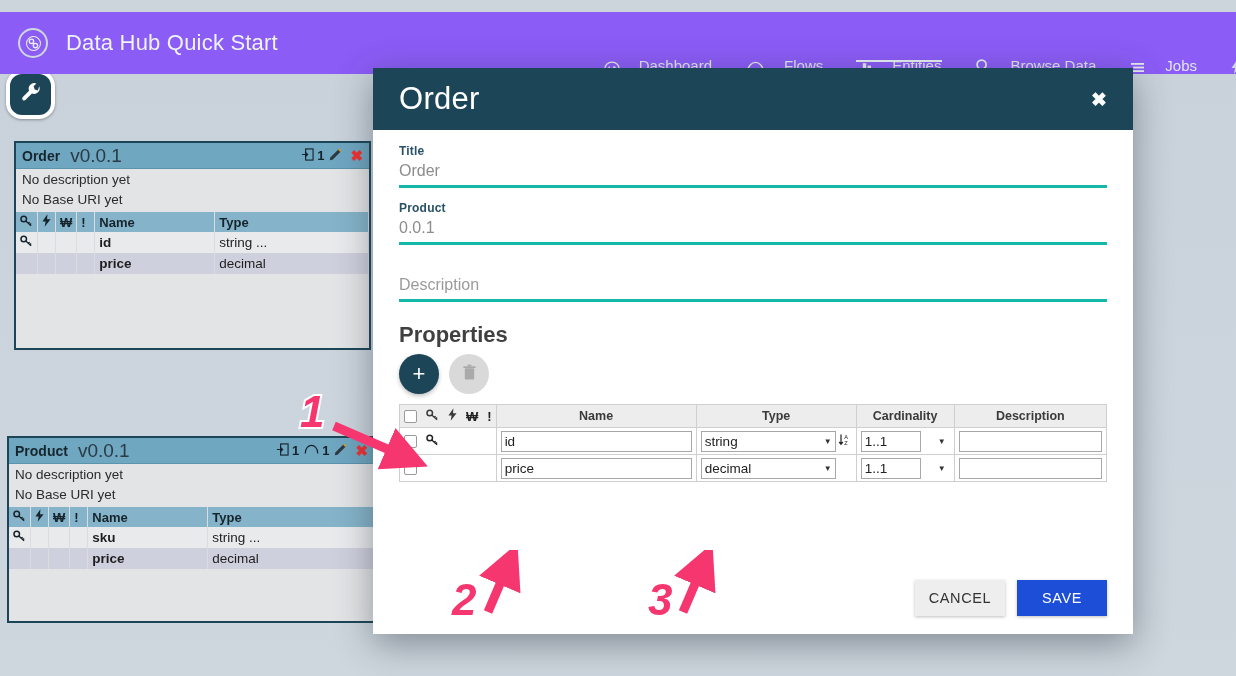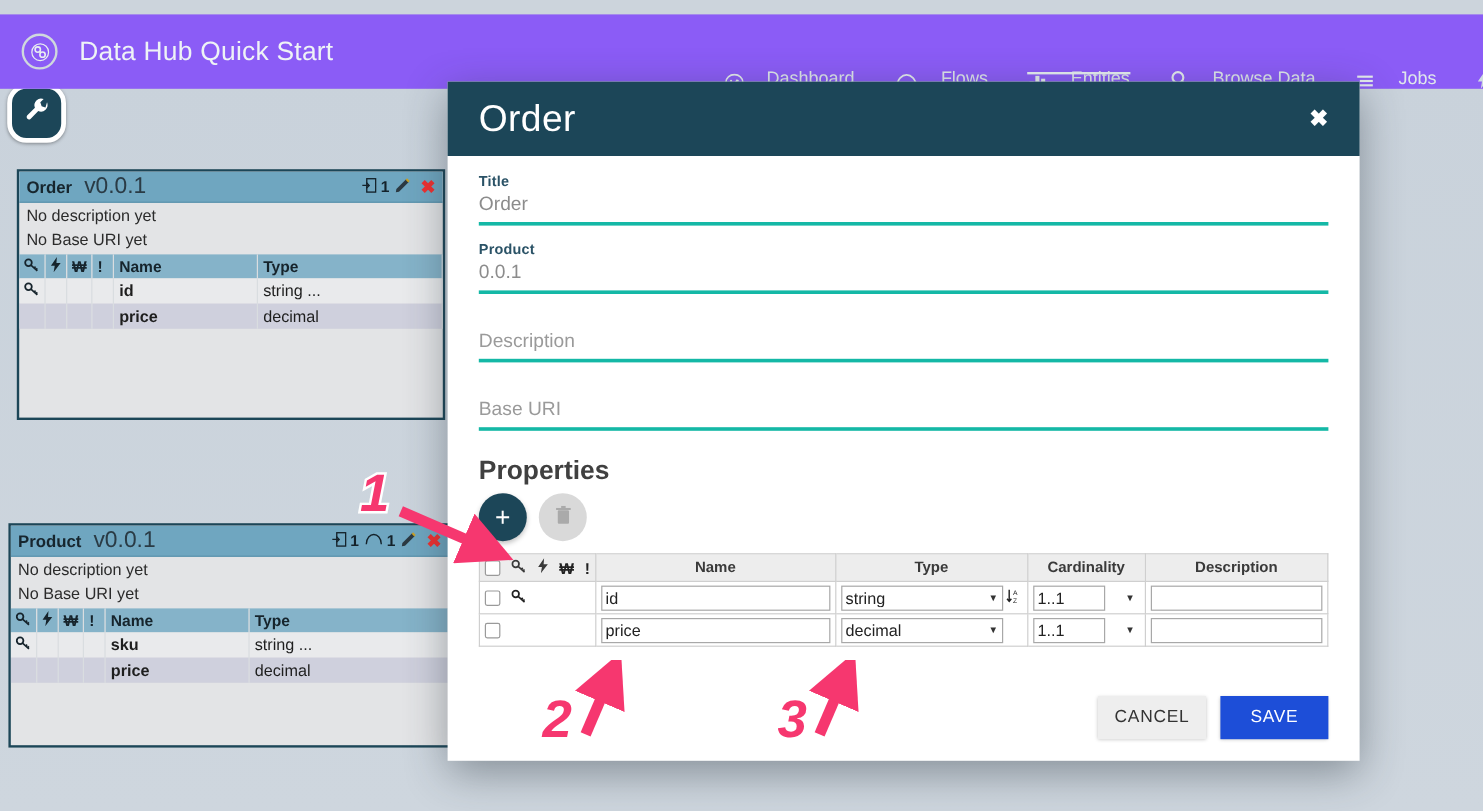--- a/index.html
+++ b/index.html
@@ -446,23 +446,20 @@
 
     <div class="field">
       <div class="field-label">Product</div>
       <div class="field-value">0.0.1</div>
     </div>
 
     <div class="field empty">
       <div class="field-value">Description</div>
     </div>
 
-    <div class="field empty">
-      <div class="field-value">Base URI</div>
-    </div>
 
     <div id="prop-title">Properties</div>
 
     <div id="prop-actions">
       <div class="fab" id="fab-add">
         <span>+</span>
       </div>
       <div class="fab" id="fab-del">
         <span>
           <svg width="15" height="17" viewBox="0 0 16 18">

